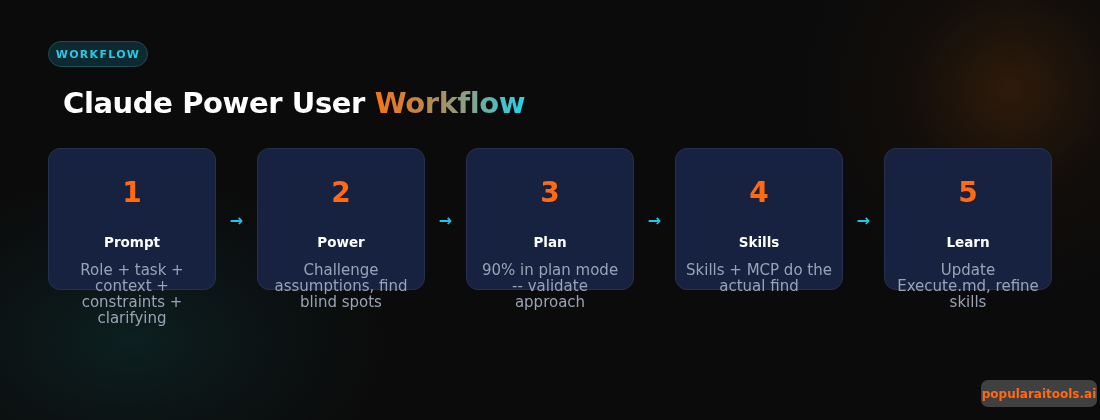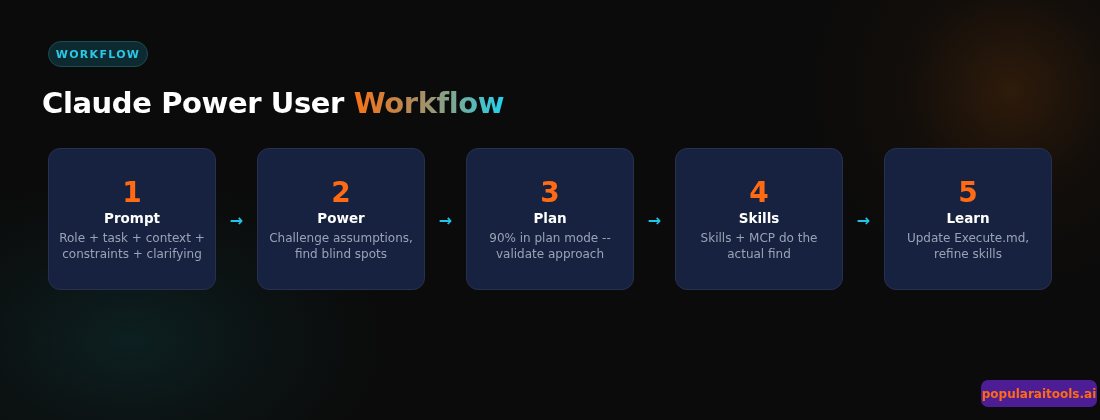--- a/index.html
+++ b/index.html
@@ -22,21 +22,21 @@
   .badge {
     position: absolute; left: 48px; top: 41px; width: 100px; height: 26px;
     border-radius: 13px;
     background: #0d2a30;
     border: 1px solid #1c4c55;
     color: #2cc6e6;
     font-size: 11px; font-weight: bold; letter-spacing: 1.3px;
     display: flex; align-items: center; justify-content: center;
   }
   .title {
-    position: absolute; left: 42px; top: 86px;
+    position: absolute; left: 63px; top: 86px;
     font-size: 29px; font-weight: bold; color: #ffffff;
     letter-spacing: -0.4px; white-space: nowrap;
   }
   .title .accent {
     background: linear-gradient(90deg, #f97316 0%, #b08a5a 40%, #7fa68f 65%, #22d3ee 100%);
     -webkit-background-clip: text; background-clip: text;
     color: transparent;
   }
   .steps {
     position: absolute; left: 48px; top: 148px;
@@ -48,36 +48,36 @@
     border: 1px solid #27304f;
     border-radius: 12px;
     display: flex; flex-direction: column; align-items: center;
     padding-top: 28px;
     text-align: center;
   }
   .card .num {
     font-size: 28px; font-weight: bold; color: #ff6a13; line-height: 32px;
   }
   .card .name {
-    margin-top: 0;
+    margin-top: 24px;
     font-size: 13.5px; font-weight: bold; color: #ffffff; line-height: 18px;
   }
   .card .desc {
-    margin-top: 3px;
-    font-size: 12px; color: #9aa3b5; line-height: 16px;
+    margin-top: 11px;
+    font-size: 15px; color: #9aa3b5; line-height: 16px;
     padding: 0 10px;
   }
   .arrow {
     width: 41px; text-align: center;
     color: #22c5e8; font-size: 16px; font-weight: bold;
     margin-top: 2px;
   }
   .watermark {
     position: absolute; left: 981px; top: 380px; width: 116px; height: 27px;
-    background: #4c1d95; border-radius: 7px;
+    background: #404040; border-radius: 7px;
     color: #ff6a13; font-size: 12px; font-weight: bold;
     display: flex; align-items: center; justify-content: center;
   }
 </style>
 </head>
 <body>
 
 <div class="glow-orange"></div>
 <div class="glow-teal"></div>
 

